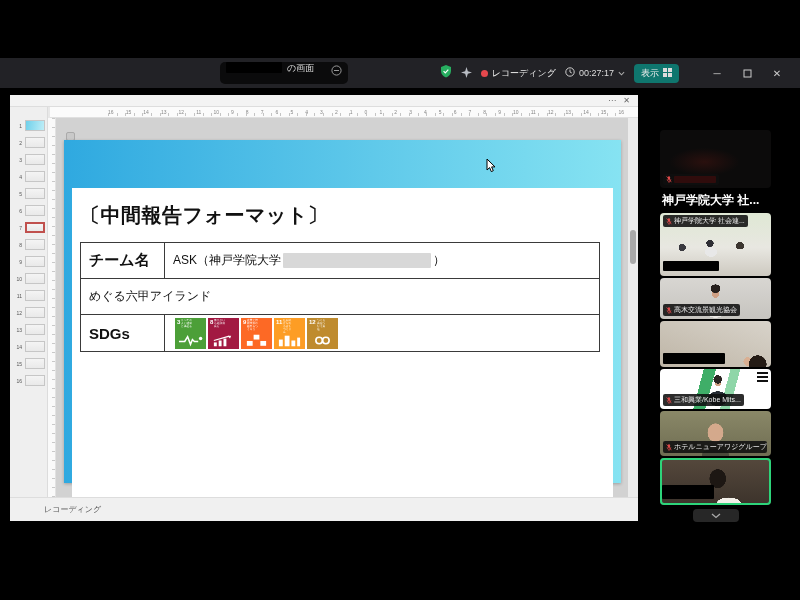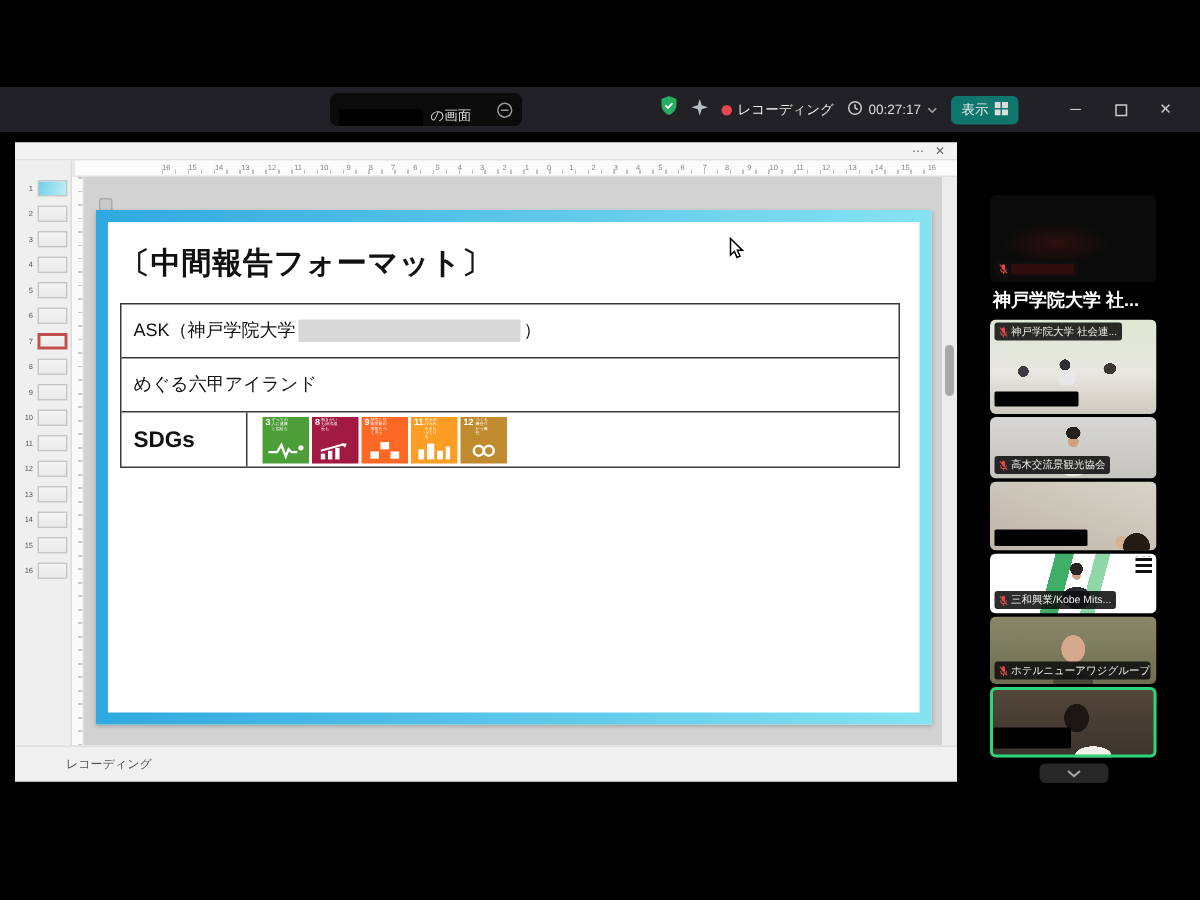--- a/index.html
+++ b/index.html
@@ -11,21 +11,21 @@
   .titlebar { position:absolute; left:0; top:58px; width:800px; height:30px;
     background:#222226; display:flex; align-items:center; color:#ddd; }
   .tb-left { display:flex; align-items:center; padding-left:24px; }
   .logo { display:flex; flex-direction:column; line-height:1; }
   .logo .l1 { font-size:7px; color:#fff; }
   .logo .l2 { font-size:10px; color:#fff; }
   .chev { margin-left:10px; opacity:.7; }
   .tb-divider { width:1px; height:16px; background:#3c3c40; margin:0 10px; }
   .meet-tab { display:flex; align-items:center; gap:5px; font-size:9px; color:#ddd; padding:3px 6px; }
   .share-tab { position:absolute; left:220px; top:4px; width:128px; height:22px;
-    background:#0b0b0c; border-radius:5px; display:flex; align-items:flex-end; gap:5px; padding:0 6px; }
+    background:#0b0b0c; border-radius:5px; display:flex; align-items:flex-start; gap:5px; padding:0 6px; }
   .share-redact { width:56px; height:11px; background:#000; border-radius:1px; }
   .share-suffix { font-size:9px; color:#ddd; white-space:nowrap; }
   .tb-right { position:absolute; right:8px; top:0; height:30px; display:flex; align-items:center; gap:9px; }
   .rec { display:flex; align-items:center; gap:4px; font-size:9px; color:#eee; }
   .rec-dot { width:7px; height:7px; border-radius:50%; background:#e5484d; }
   .timer { display:flex; align-items:center; gap:4px; font-size:9px; color:#ddd; }
   .view-btn { display:flex; align-items:center; gap:4px; font-size:9px; color:#eee;
     background:#0f766e; border-radius:4px; padding:3px 7px; }
   .win-btns { display:flex; align-items:center; gap:0; margin-left:14px; }
   .win-btn { width:30px; height:30px; display:flex; align-items:center; justify-content:center; color:#ccc; font-size:10px; }
@@ -60,21 +60,21 @@
   .notes-bar { position:absolute; left:0; bottom:0; width:100%; height:24px; background:#f0f0f0;
     border-top:1px solid #ddd; display:flex; align-items:center; }
   .notes-bar span { margin-left:34px; font-size:8px; color:#555; }
   .presence { position:absolute; left:10px; top:14px; width:9px; height:9px; background:#c9c9c9;
     border-radius:2px; border:1px solid #aaa; }
 
   
   .slide { position:absolute; left:8px; top:22px; width:557px; height:343px;
     background:linear-gradient(90deg,#2fa9e0,#86e3f2); padding:8px;
     box-shadow:0 1px 3px rgba(0,0,0,.25); }
-  .slide-inner { position:relative; width:100%; height:100%; background:#fff; }
+  .slide-inner { position:relative; width:100%; height:100%; background:#fff;margin-top:40px; }
   .slide-title { position:absolute; left:8px; top:14px; font-size:20px; font-weight:bold; color:#111; letter-spacing:.5px; }
   .tbl { position:absolute; left:8px; top:54px; width:520px; border:1px solid #3a3a3a; }
   .tr { display:flex; border-bottom:1px solid #3a3a3a; }
   .tr:last-child { border-bottom:none; }
   .th { width:84px; border-right:1px solid #3a3a3a; display:flex; align-items:center;
     padding-left:8px; font-size:15px; font-weight:bold; color:#111; }
   .td { flex:1; display:flex; align-items:center; padding-left:8px; font-size:12px; color:#111; }
   .tr.r1,.tr.r2,.tr.r3 { height:36px; }
   .tr.r4 { height:141px; }
   .tr.r4 .th { width:26px; padding:4px 0 0 6px; align-items:flex-start; line-height:1.15; }
@@ -333,20 +333,21 @@
     <div class="v-ruler"></div>
 
     <div class="canvas">
       <div class="presence"></div>
 
       <div class="slide">
         <div class="slide-inner">
           <div class="slide-title">〔中間報告フォーマット〕</div>
           <div class="tbl">
             <div class="tr r1">
+              <div class="th">チーム名</div>
               <div class="td">
                 <span>ASK（神戸学院大学</span>
                 <span class="redact-inline"></span>
                 <span>）</span>
               </div>
             </div>
             <div class="tr r2">
               <div class="td">めぐる六甲アイランド</div>
             </div>
             <div class="tr r3">

